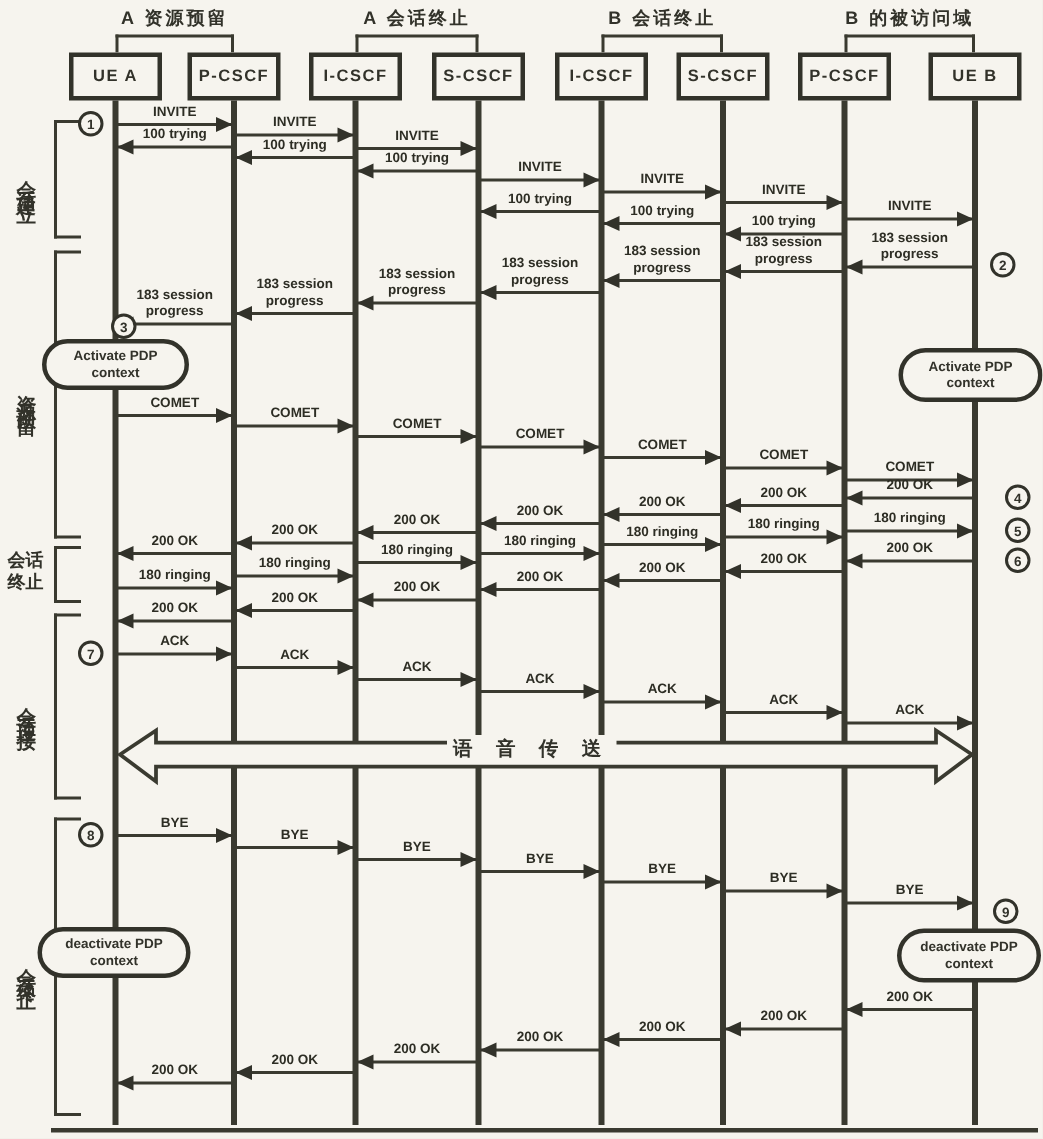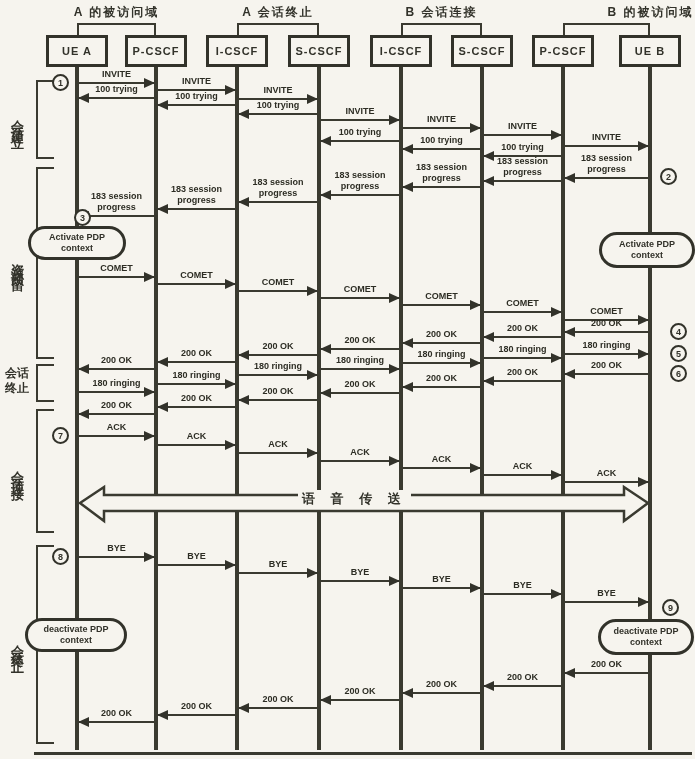--- a/index.html
+++ b/index.html
@@ -42,33 +42,33 @@
 
 <div id="stage">
   <svg id="voice-svg" width="695" height="759" viewBox="0 0 695 759">
     <polygon points="80,503 104,487 104,495 624,495 624,487 648,503 624,521 624,511 104,511 104,521" fill="#f6f4ee" stroke="#3a3a30" stroke-width="2.5"></polygon>
   </svg>
   <div id="voice-label" style="left:298px;top:490px;">语 音 传 送</div>
   <div id="bottom-rule" style="left:34px;top:752px;width:658px;"></div>
 <div class="hline" style="left: 77px; top: 23px; width: 79px; height: 2px;"></div>
     <div class="vline" style="left: 77px; top: 23px; width: 2px; height: 12px;"></div>
     <div class="vline" style="left: 154px; top: 23px; width: 2px; height: 12px;"></div>
-    <div class="domain-label" style="left: 116.5px; top: 4px;">A 的被访问域</div>
+    <div class="domain-label" style="left: 116.5px; top: 4px;">A 资源预留</div>
     <div class="hline" style="left: 237px; top: 23px; width: 82px; height: 2px;"></div>
     <div class="vline" style="left: 237px; top: 23px; width: 2px; height: 12px;"></div>
     <div class="vline" style="left: 317px; top: 23px; width: 2px; height: 12px;"></div>
     <div class="domain-label" style="left: 278px; top: 4px;">A 会话终止</div>
     <div class="hline" style="left: 401px; top: 23px; width: 81px; height: 2px;"></div>
     <div class="vline" style="left: 401px; top: 23px; width: 2px; height: 12px;"></div>
     <div class="vline" style="left: 480px; top: 23px; width: 2px; height: 12px;"></div>
-    <div class="domain-label" style="left: 441.5px; top: 4px;">B 会话连接</div>
+    <div class="domain-label" style="left: 441.5px; top: 4px;">B 会话终止</div>
     <div class="hline" style="left: 563px; top: 23px; width: 87px; height: 2px;"></div>
     <div class="vline" style="left: 563px; top: 23px; width: 2px; height: 12px;"></div>
     <div class="vline" style="left: 648px; top: 23px; width: 2px; height: 12px;"></div>
-    <div class="domain-label" style="left: 606.5px; top: 4px; margin-left: 44px;">B 的被访问域</div>
+    <div class="domain-label" style="left: 606.5px; top: 4px;">B 的被访问域</div>
     <div class="vline" style="left: 36px; top: 80px; width: 2px; height: 79px;"></div>
     <div class="hline" style="left: 36px; top: 80px; width: 18px; height: 2px;"></div>
     <div class="hline" style="left: 36px; top: 157px; width: 18px; height: 2px;"></div>
     <div class="phase-label" style="left: 6px; top: 80px; height: 79px;">会话建立</div>
     <div class="vline" style="left: 36px; top: 167px; width: 2px; height: 192px;"></div>
     <div class="hline" style="left: 36px; top: 167px; width: 18px; height: 2px;"></div>
     <div class="hline" style="left: 36px; top: 357px; width: 18px; height: 2px;"></div>
     <div class="phase-label" style="left: 6px; top: 167px; height: 192px;">资源预留</div>
     <div class="vline" style="left: 36px; top: 364px; width: 2px; height: 38px;"></div>
     <div class="hline" style="left: 36px; top: 364px; width: 18px; height: 2px;"></div>

